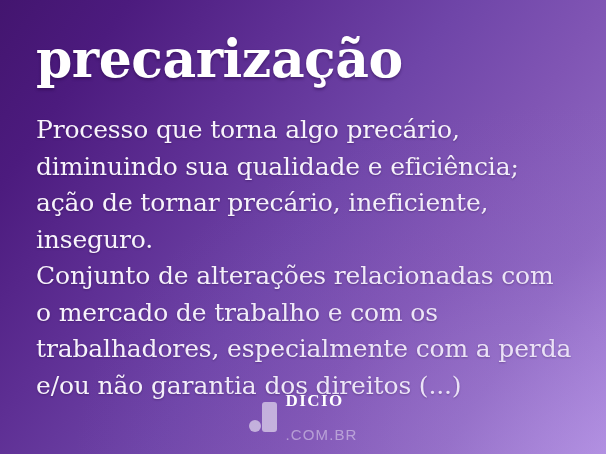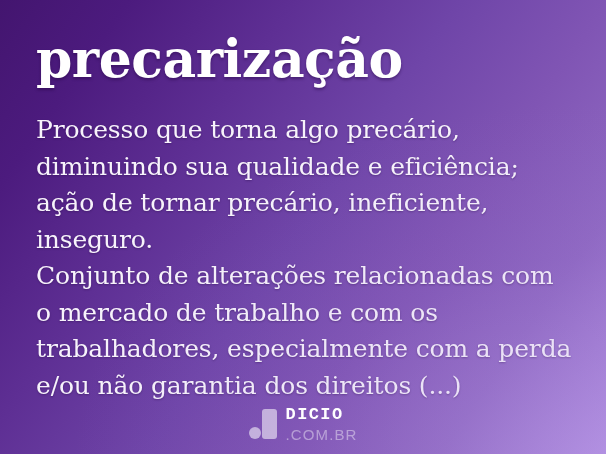--- a/index.html
+++ b/index.html
@@ -110,33 +110,33 @@
     border-radius: 50%;
     background: rgba(255,255,255,0.55);
   }
   #logo-text {
     display: flex;
     flex-direction: column;
     justify-content: center;
     line-height: 1;
   }
   #logo-name {
-    font-family: Liberation Mono, monospace;
+    font-family: Liberation Serif, serif;
     font-weight: bold;
     font-size: 17px;
     letter-spacing: 1.4px;
     color: #ffffff;
   }
   #logo-domain {
     font-family: "Liberation Sans", sans-serif;
     font-weight: normal;
     font-size: 15px;
     letter-spacing: 1.1px;
     color: rgba(255,255,255,0.42);
-    margin-top: 4px;
+    margin-top: 18px;
   }
 </style>
 </head>
 <body>
 
 <div id="card">
 
   <h1 id="word-title">precarização</h1>
 
   <div id="definition">

